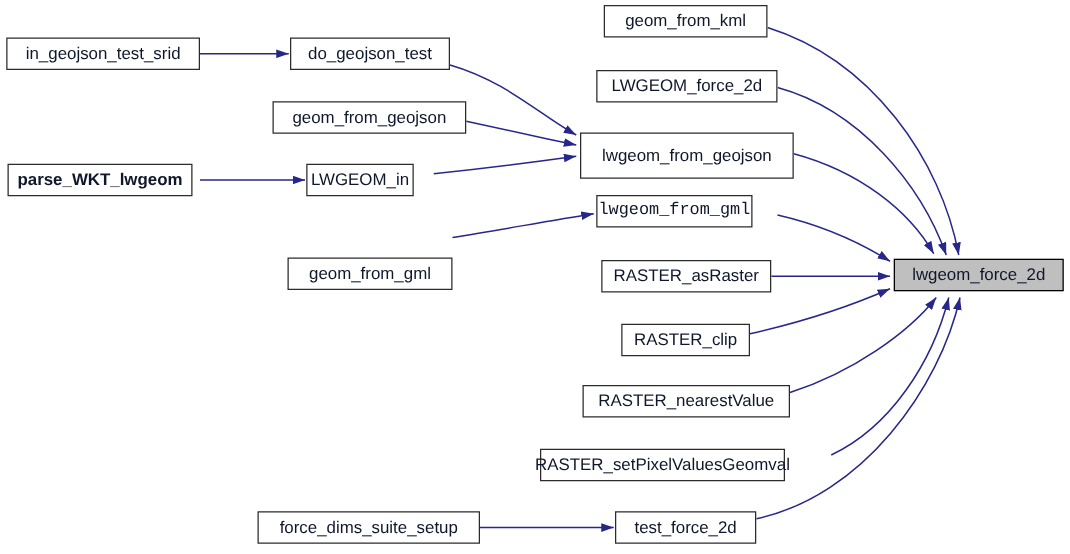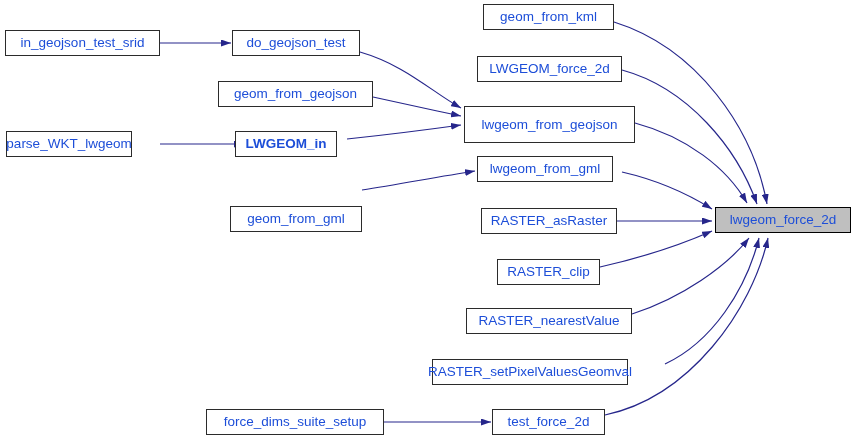--- a/index.html
+++ b/index.html
@@ -28,21 +28,21 @@
     stroke-width: 1.2;
   }
   .node {
     position: absolute;
     box-sizing: border-box;
     display: flex;
     align-items: center;
     justify-content: center;
     background: #ffffff;
     border: 1px solid #2b2b2b;
-    color: #1d4ed8;
+    color: #0f172a;
     font-size: 13.5px;
     line-height: 1;
     white-space: nowrap;
     cursor: pointer;
   }
   .node.highlighted {
     background: #bfbfbf;
     border-color: #000000;
     cursor: default;
   }
@@ -73,27 +73,27 @@
         <path d="M600,267 C640,258 678,246 712,231" class="edge" marker-end="url(#arrowhead)"></path>
         <path d="M632,314 C682,298 727,266 749,238" class="edge" marker-end="url(#arrowhead)"></path>
         <path d="M665,364 C712,342 746,290 759,238" class="edge" marker-end="url(#arrowhead)"></path>
         <path d="M605,415 C690,397 752,310 768,238" class="edge" marker-end="url(#arrowhead)"></path>
       </g>
   </svg>
   <div>
       <div class="node" style="left: 5px; top: 30px; width: 155px; height: 26px;">in_geojson_test_srid</div>
       <div class="node" style="left: 232px; top: 30px; width: 128px; height: 26px;">do_geojson_test</div>
       <div class="node" style="left: 218px; top: 81px; width: 155px; height: 26px;">geom_from_geojson</div>
-      <div class="node" style="left: 6px; top: 131px; width: 126px; height: 26px;">parse_WKT_lwgeom</div>
-      <div class="node" style="left: 235px; top: 131px; width: 102px; height: 26px; font-weight: bold;">LWGEOM_in</div>
+      <div class="node" style="left: 6px; top: 131px; width: 148px; height: 26px; font-weight: bold;">parse_WKT_lwgeom</div>
+      <div class="node" style="left: 245px; top: 131px; width: 86px; height: 26px;">LWGEOM_in</div>
       <div class="node" style="left: 230px; top: 182px; width: 132px; height: 26px; margin-top: 24px;">geom_from_gml</div>
       <div class="node" style="left: 483px; top: 4px; width: 131px; height: 26px;">geom_from_kml</div>
       <div class="node" style="left: 477px; top: 56px; width: 145px; height: 26px;">LWGEOM_force_2d</div>
       <div class="node" style="left: 464px; top: 106px; width: 171px; height: 37px;">lwgeom_from_geojson</div>
-      <div class="node" style="left: 477px; top: 156px; width: 136px; height: 26px;">lwgeom_from_gml</div>
+      <div class="node" style="left: 477px; top: 156px; width: 125px; height: 26px; font-family: Liberation Mono, monospace;">lwgeom_from_gml</div>
       <div class="node" style="left: 481px; top: 208px; width: 136px; height: 26px;">RASTER_asRaster</div>
       <div class="node" style="left: 497px; top: 259px; width: 103px; height: 26px;">RASTER_clip</div>
       <div class="node" style="left: 466px; top: 308px; width: 166px; height: 26px;">RASTER_nearestValue</div>
       <div class="node" style="left: 432px; top: 359px; width: 196px; height: 26px;">RASTER_setPixelValuesGeomval</div>
       <div class="node" style="left: 492px; top: 409px; width: 113px; height: 26px;">test_force_2d</div>
       <div class="node" style="left: 206px; top: 409px; width: 178px; height: 26px;">force_dims_suite_setup</div>
       <div class="node highlighted" style="left: 715px; top: 207px; width: 136px; height: 26px;">lwgeom_force_2d</div>
     </div>
 </div>
 

